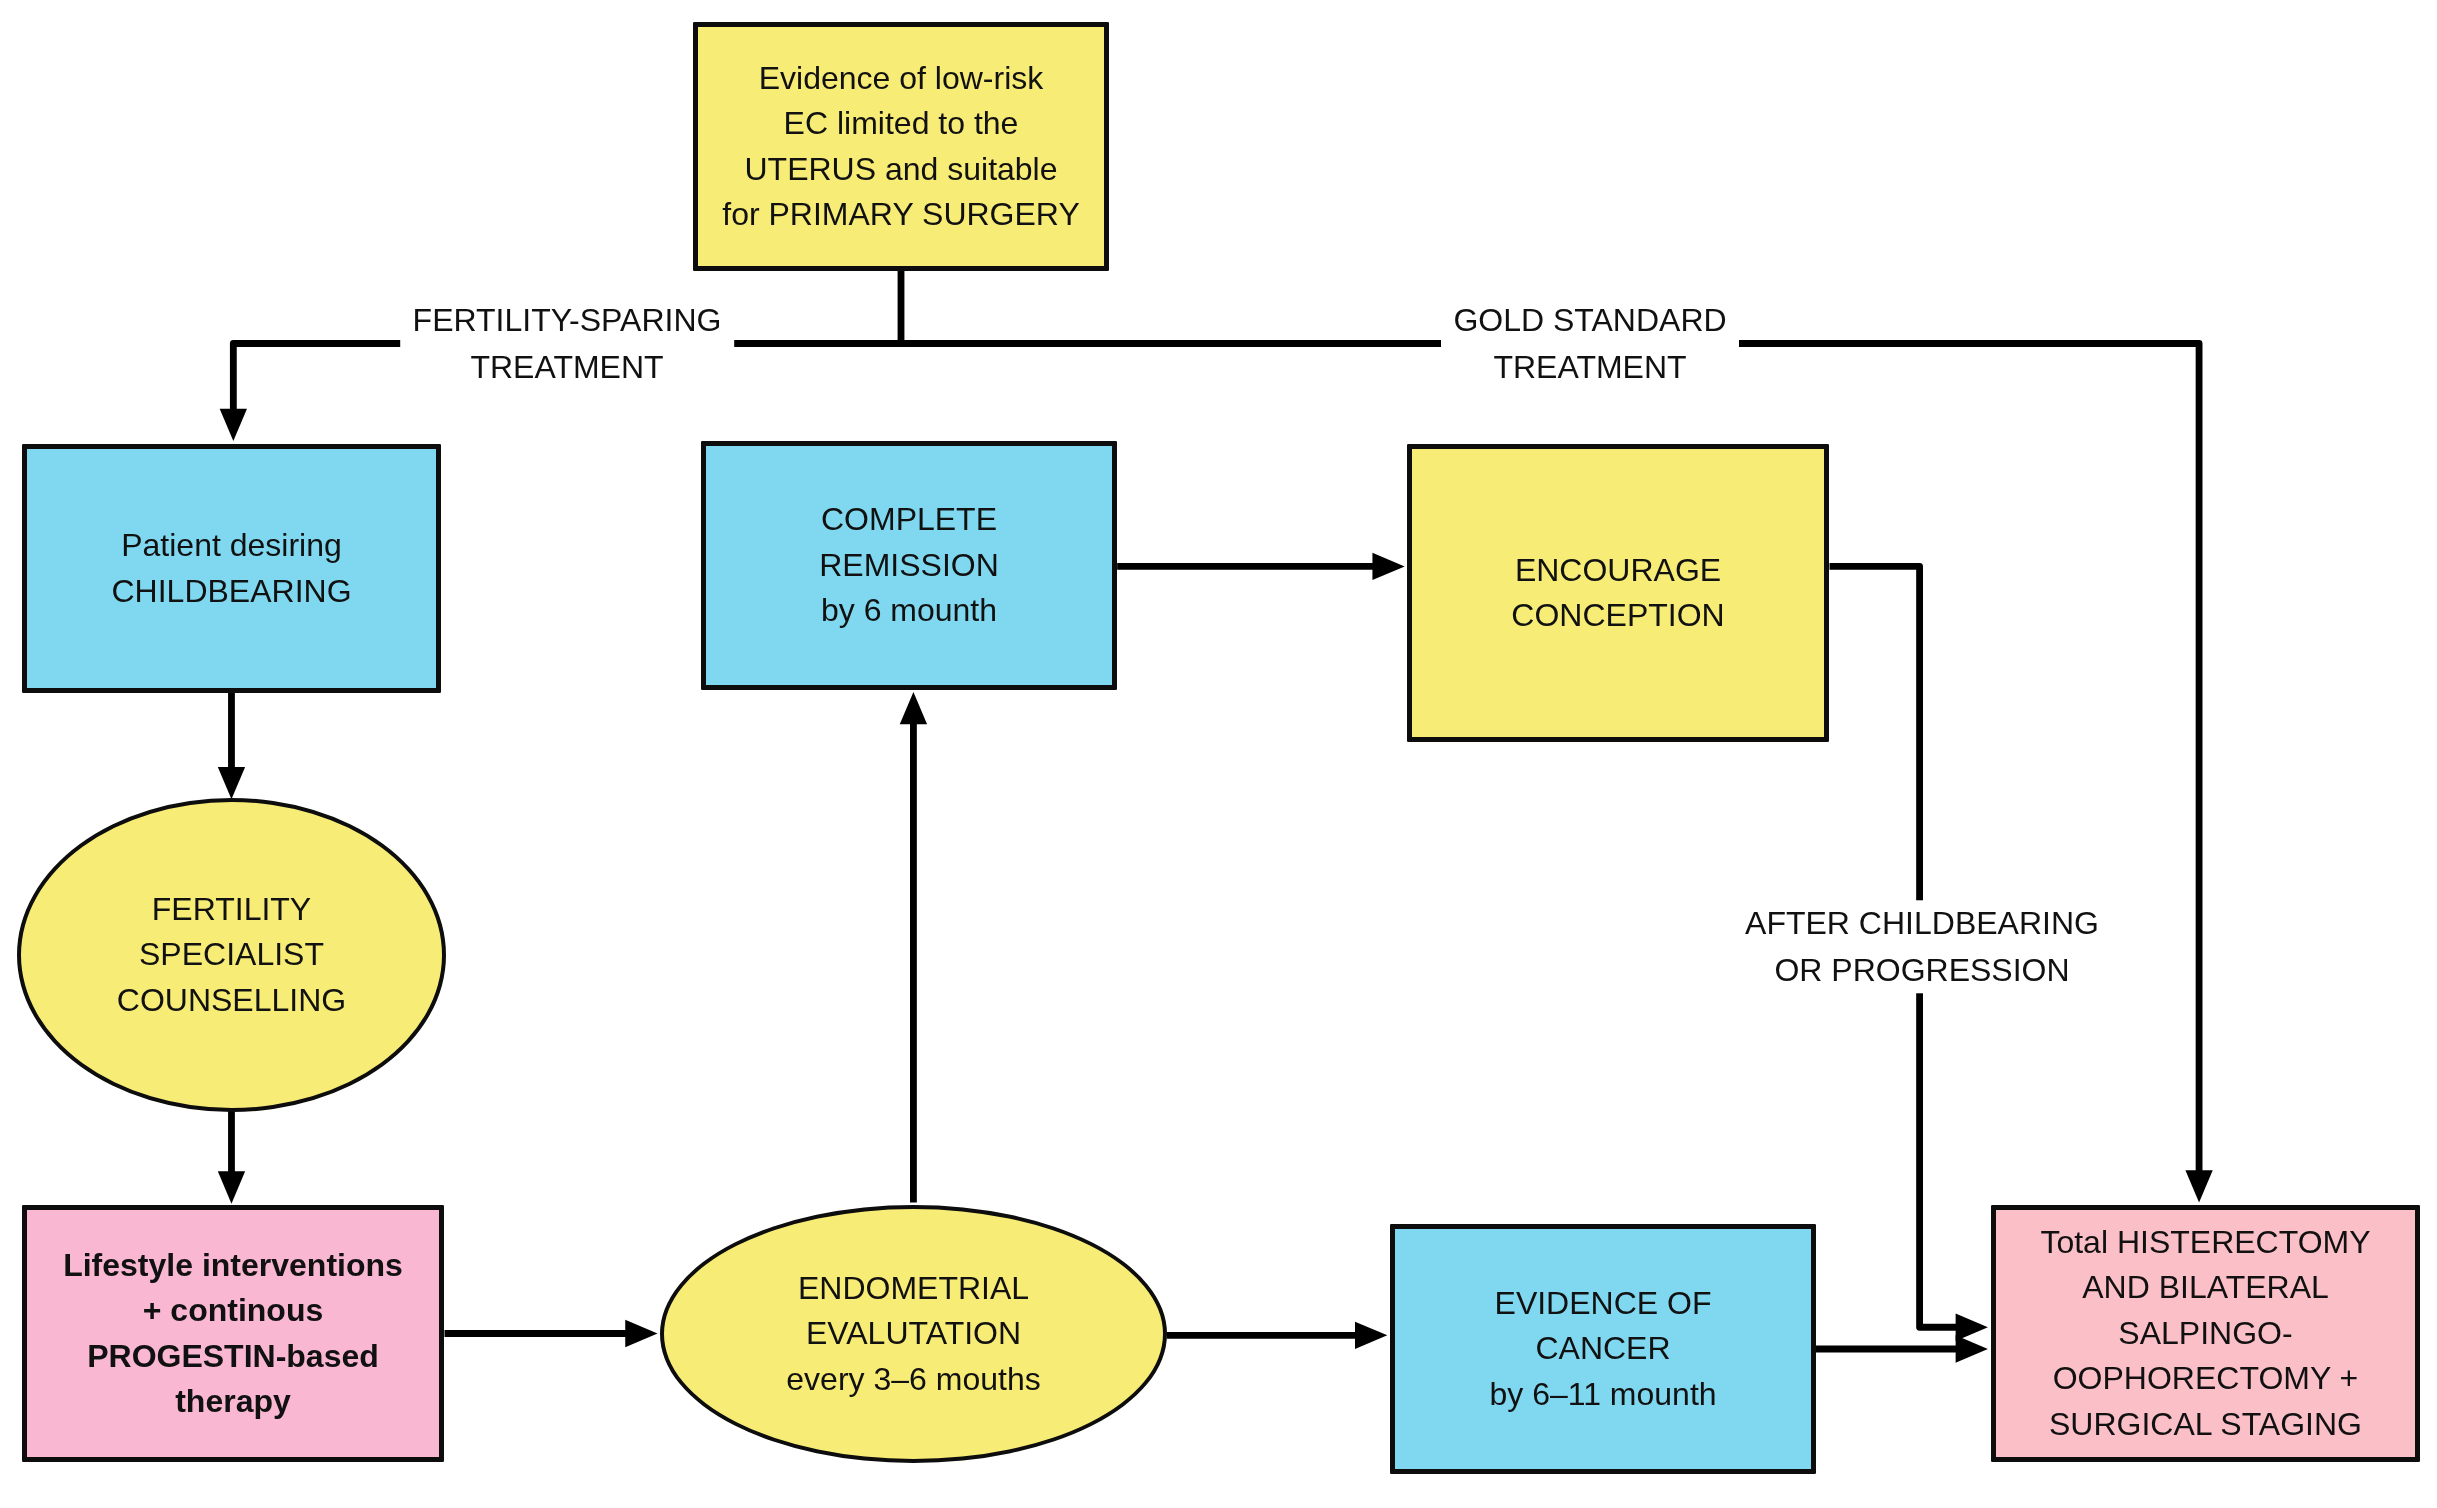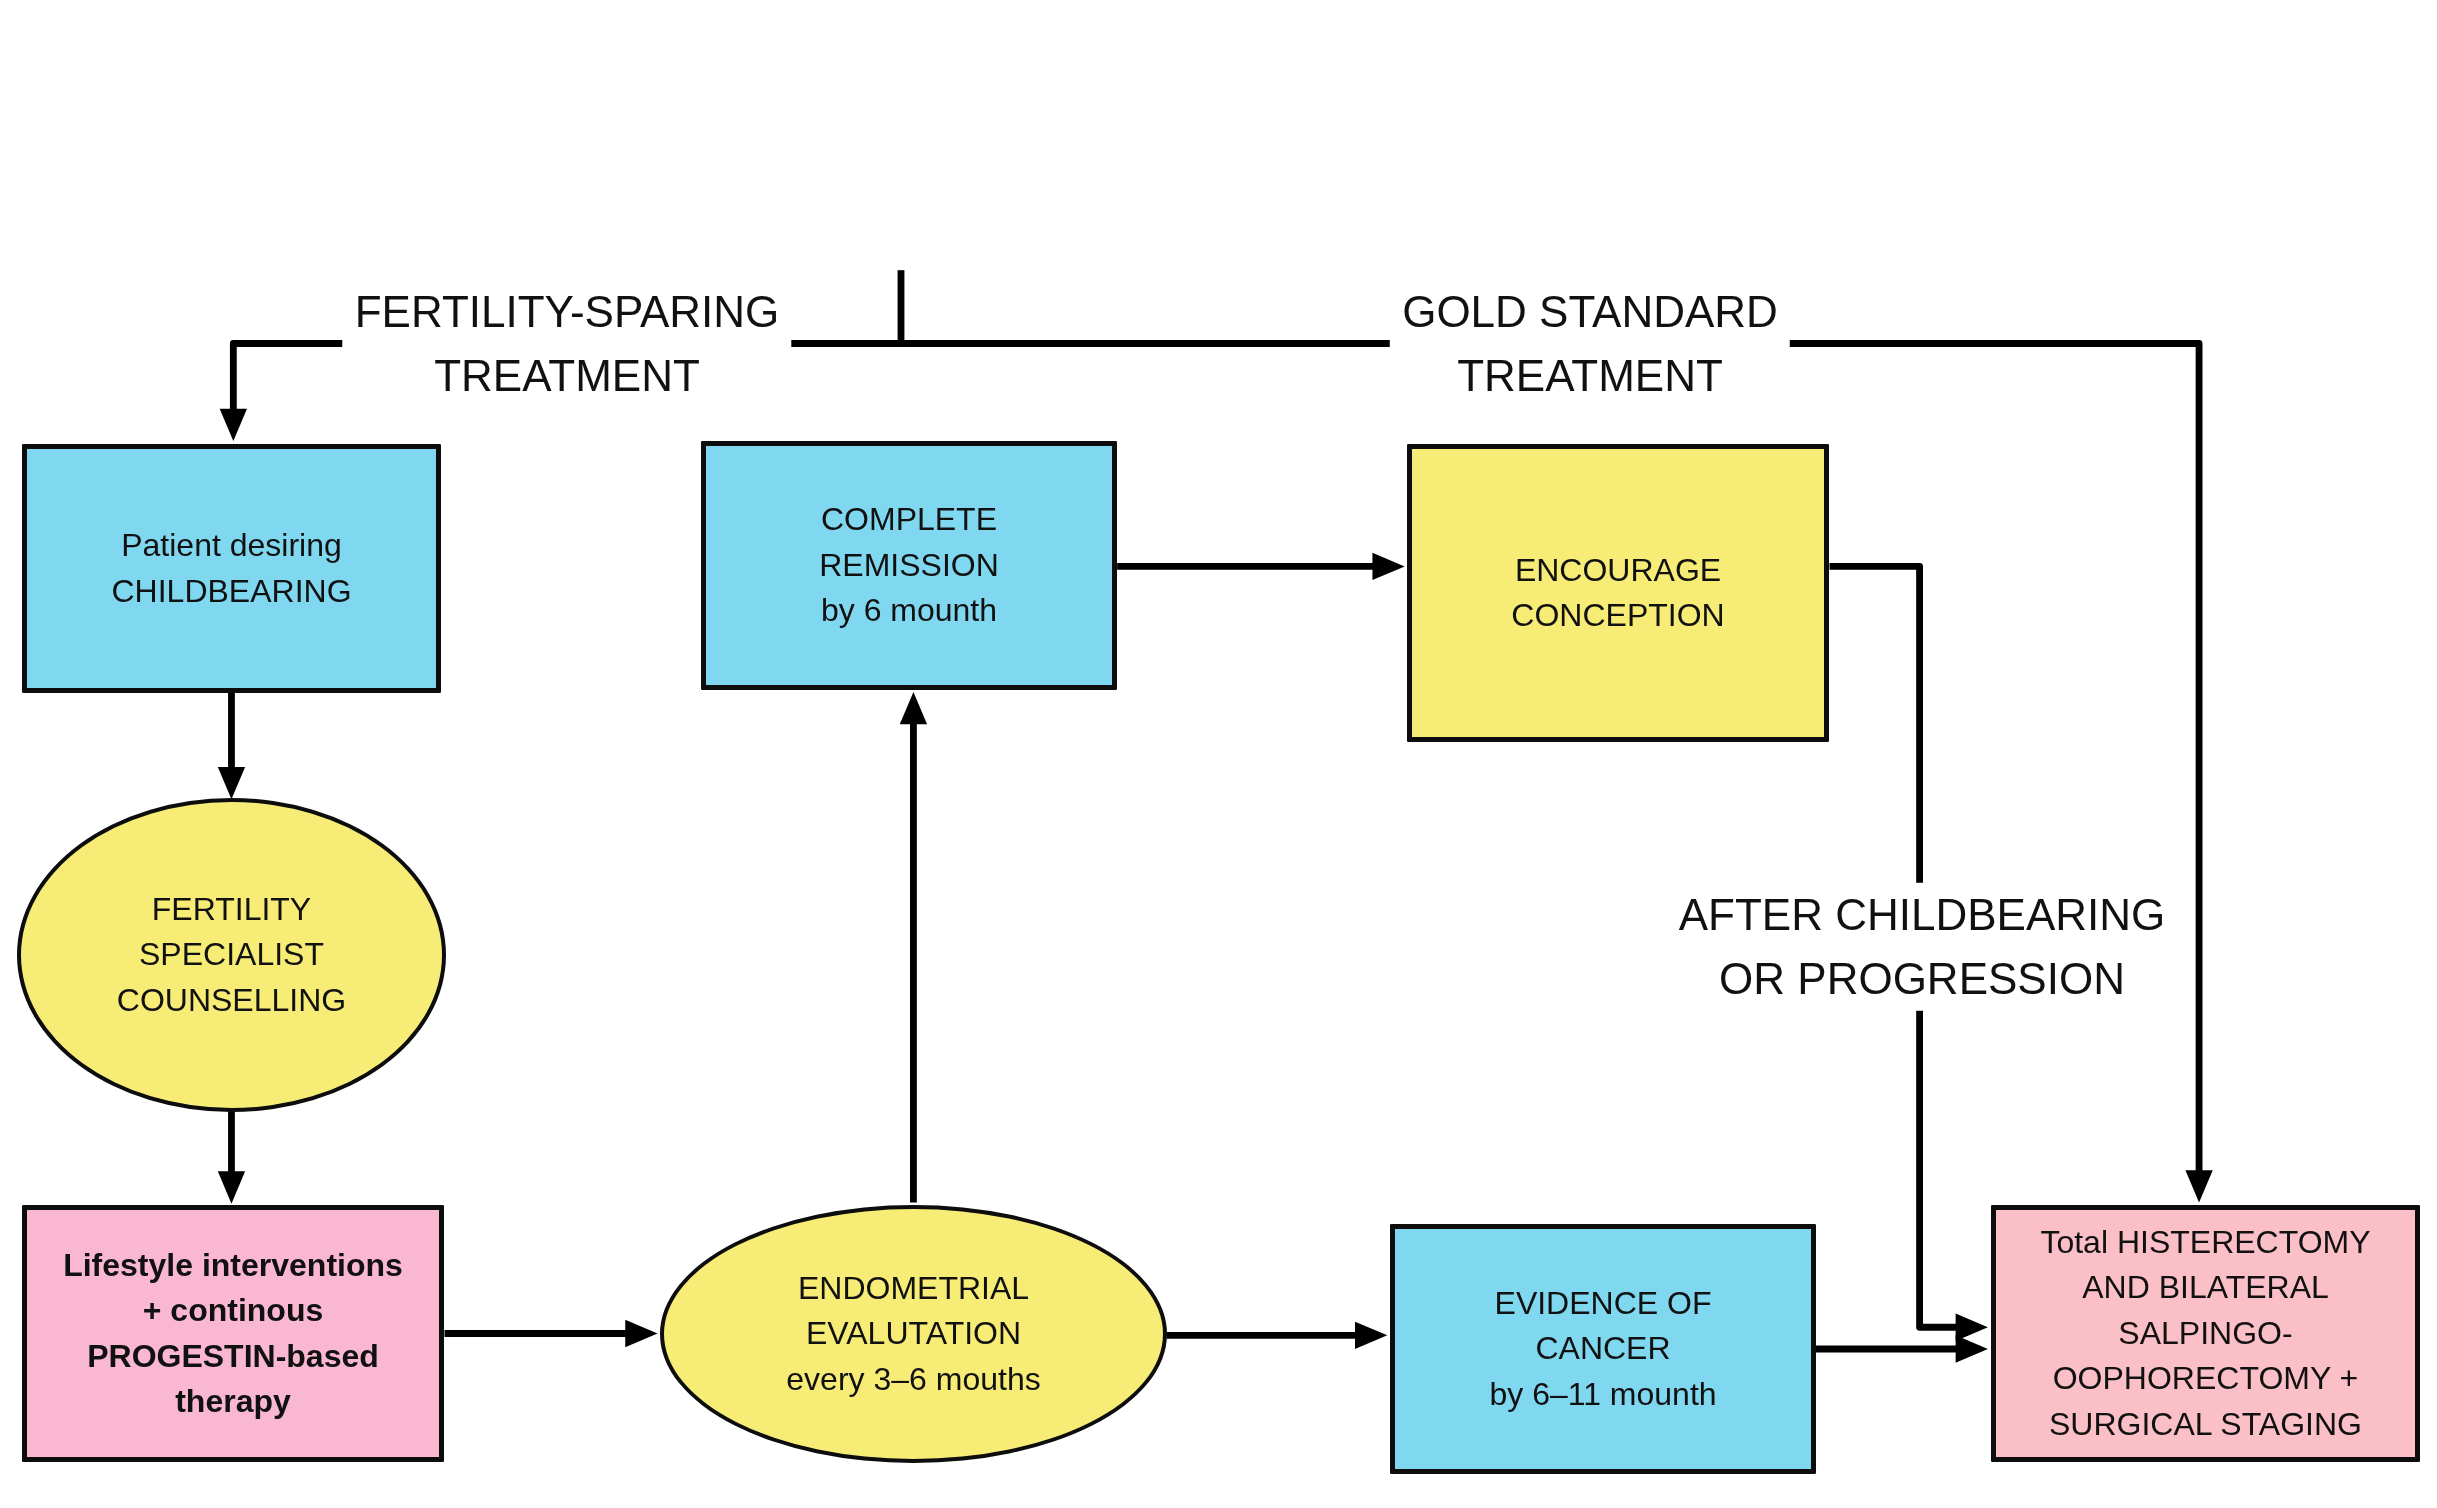--- a/index.html
+++ b/index.html
@@ -35,21 +35,21 @@
   .fill-yellow { background: #F7EC75; }
   .fill-blue   { background: #7FD8F0; }
   .fill-pink1  { background: #FAB7D2; }
   .fill-pink2  { background: #FBBFC8; }
   .lbl {
     position: absolute;
     transform: translate(-50%, -50%);
     background: #ffffff;
     text-align: center;
     white-space: pre-line;
-    font-size: 44px;
+    font-size: 32px;
     line-height: 1.46;
     padding: 0 12.4px;
     z-index: 2;
   }
 </style>
 </head>
 <body>
 
 <div id="canvas">
 
@@ -82,20 +82,24 @@
 
   <div class="lbl" style="left:567px; top:344px;">FERTILITY-SPARING
 TREATMENT</div>
 
   <div class="lbl" style="left:1590px; top:344px;">GOLD STANDARD
 TREATMENT</div>
 
   <div class="lbl" style="left:1922px; top:947px;">AFTER CHILDBEARING
 OR PROGRESSION</div>
 
+  <div class="node rect fill-yellow" style="left:693px; top:22px; width:416px; height:249px;">Evidence of low-risk
+EC limited to the
+UTERUS and suitable
+for PRIMARY SURGERY</div>
 
   <div class="node rect fill-blue" style="left:22px; top:444px; width:419px; height:249px;">Patient desiring
 CHILDBEARING</div>
 
   <div class="node ellipse fill-yellow" style="left:17px; top:798px; width:429px; height:314px;">FERTILITY
 SPECIALIST
 COUNSELLING</div>
 
   <div class="node rect fill-pink1" style="left:22px; top:1205px; width:422px; height:257px;font-weight:bold;">Lifestyle interventions
 + continous

